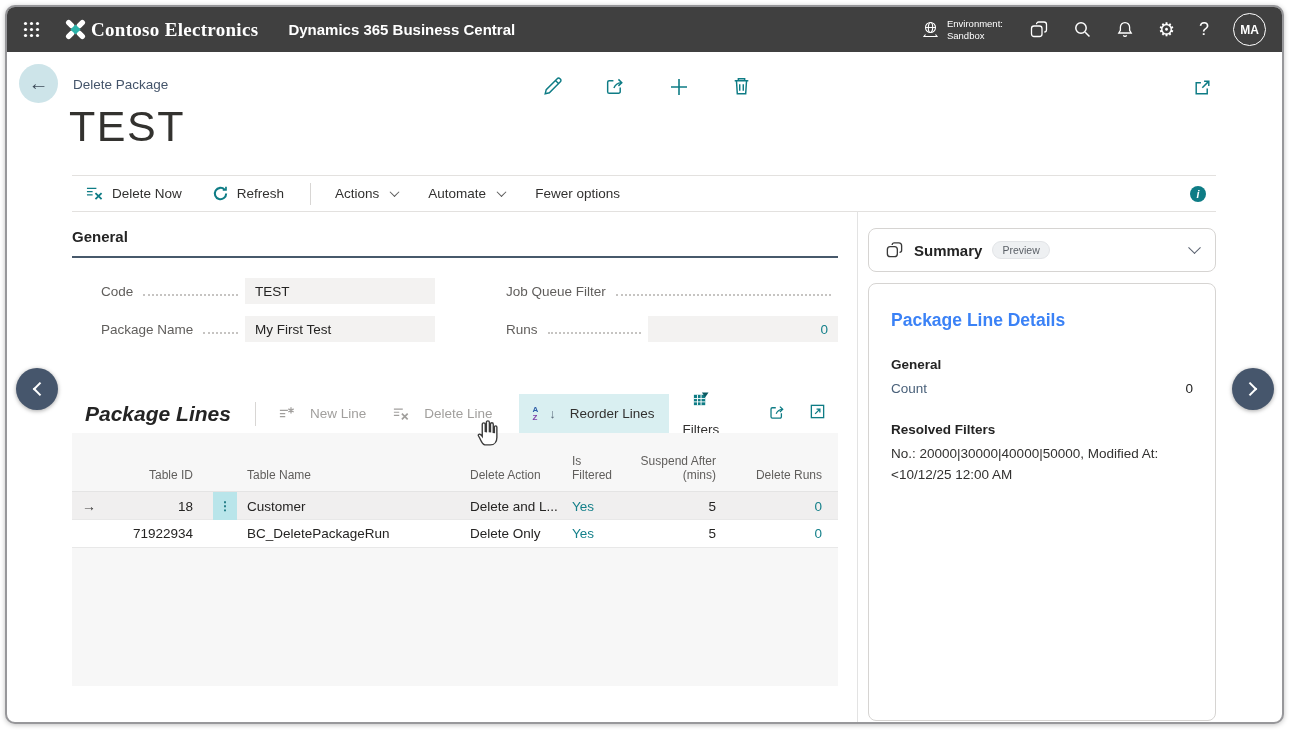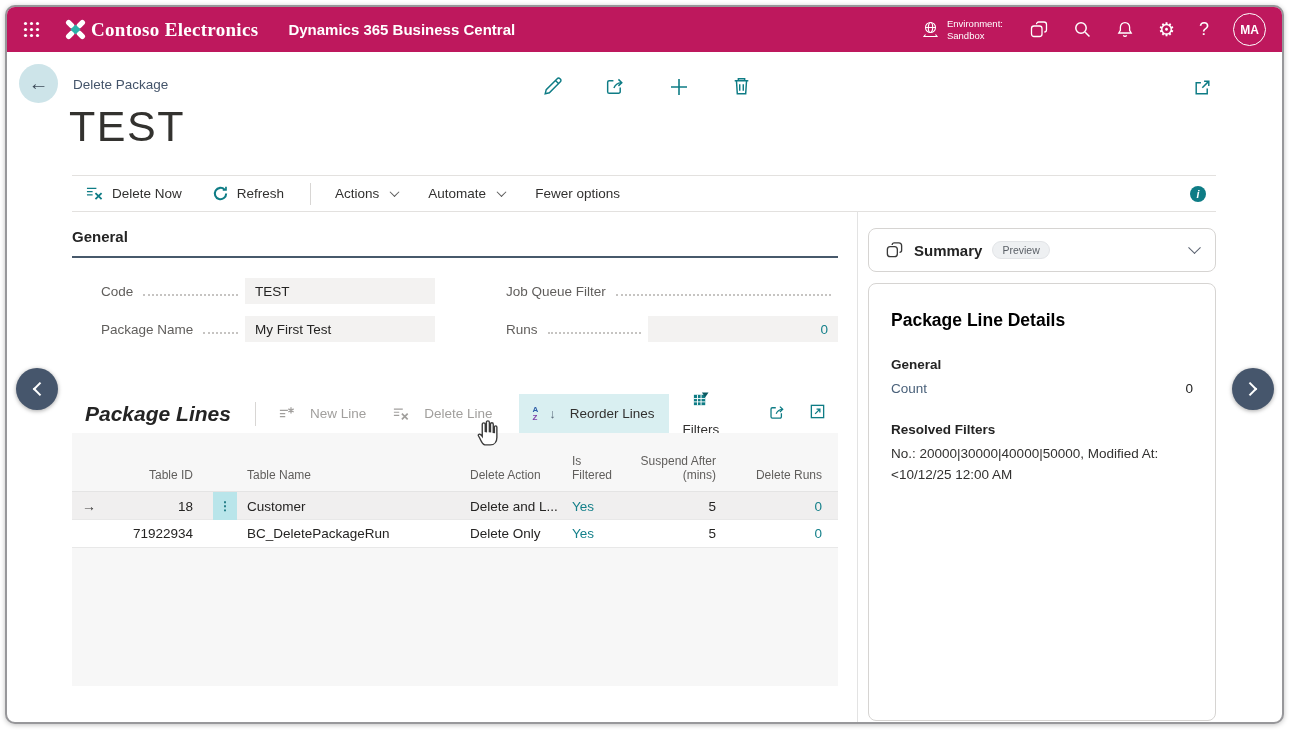--- a/index.html
+++ b/index.html
@@ -3,21 +3,21 @@
 <meta charset="utf-8">
 <style>
   * { margin:0; padding:0; box-sizing:border-box; }
   html,body { width:1290px; height:730px; background:#fff; font-family:"Liberation Sans", sans-serif; }
 
   .window { position:absolute; left:5px; top:5px; width:1279px; height:719px;
             border:2px solid #97979a; border-radius:10px; overflow:hidden; background:#fff;
             box-shadow:0 1px 5px rgba(0,0,0,.25); }
 
   
-  .topbar { position:absolute; left:0; top:0; width:100%; height:45px; background:#be185d;
+  .topbar { position:absolute; left:0; top:0; width:100%; height:45px; background:#404040;
             display:flex; align-items:center; color:#fff; padding:0 16px; }
   .waffle { margin-right:22px; display:flex; cursor:pointer; }
   .brand { display:flex; align-items:center; gap:2px; margin-right:30px; }
   .brand-name { font-family:"Liberation Serif", serif; font-weight:700; font-size:19px; letter-spacing:.3px; }
   .product { font-weight:700; font-size:15px; }
   .tb-right { margin-left:auto; display:flex; align-items:center; gap:24px; }
   .env { display:flex; align-items:center; gap:7px; margin-right:2px; }
   .env-text { font-size:9.5px; line-height:12px; }
   .gear-glyph { font-size:19px; line-height:19px; }
   .qmark { font-size:18px; font-weight:400; }
@@ -100,21 +100,21 @@
   .fb-divider { position:absolute; left:850px; top:204px; width:1px; height:511px; background:#e3e3e3; }
   .sum-card { position:absolute; left:861px; top:221px; width:348px; height:44px; border:1px solid #d6d4d2;
               border-radius:8px; display:flex; align-items:center; padding:0 16px; background:#fff; }
   .sum-title { font-size:15px; font-weight:700; color:#242424; margin-left:10px; }
   .badge { margin-left:10px; background:#eef0f2; border:1px solid #e2e4e7; border-radius:10px;
            font-size:10.5px; color:#5a5f66; padding:2px 9px; }
   .sum-chev { margin-left:auto; width:9px; height:9px; border-right:1.6px solid #5a6270;
               border-bottom:1.6px solid #5a6270; transform:rotate(45deg) translate(-2px,-2px); cursor:pointer; }
   .det-card { position:absolute; left:861px; top:276px; width:348px; height:438px; border:1px solid #d6d4d2;
               border-radius:8px; background:#fff; padding:26px 22px; }
-  .det-title { font-size:17.5px; font-weight:700; color:#000000; }
+  .det-title { font-size:17.5px; font-weight:700; color:#3b82f6; }
   .det-sub { font-size:13.5px; font-weight:700; color:#242424; }
   .det-sub.g { margin-top:26px; }
   .det-sub.rf { margin-top:26px; }
   .count-row { display:flex; justify-content:space-between; margin-top:9px; font-size:13.5px; }
   .count-lbl { color:#4a617a; cursor:pointer; }
   .count-val { color:#242424; }
   .det-text { margin-top:7px; font-size:13.5px; color:#323130; line-height:1.55; width:312px; }
 
   
   .nav-circle { position:absolute; width:42px; height:42px; border-radius:50%; background:#46566c;

